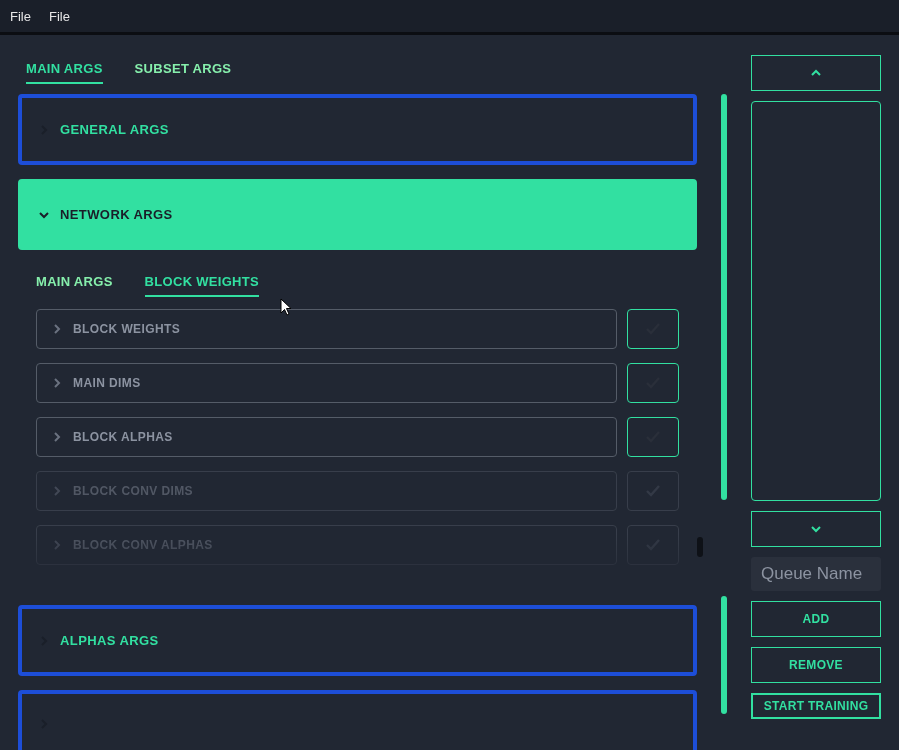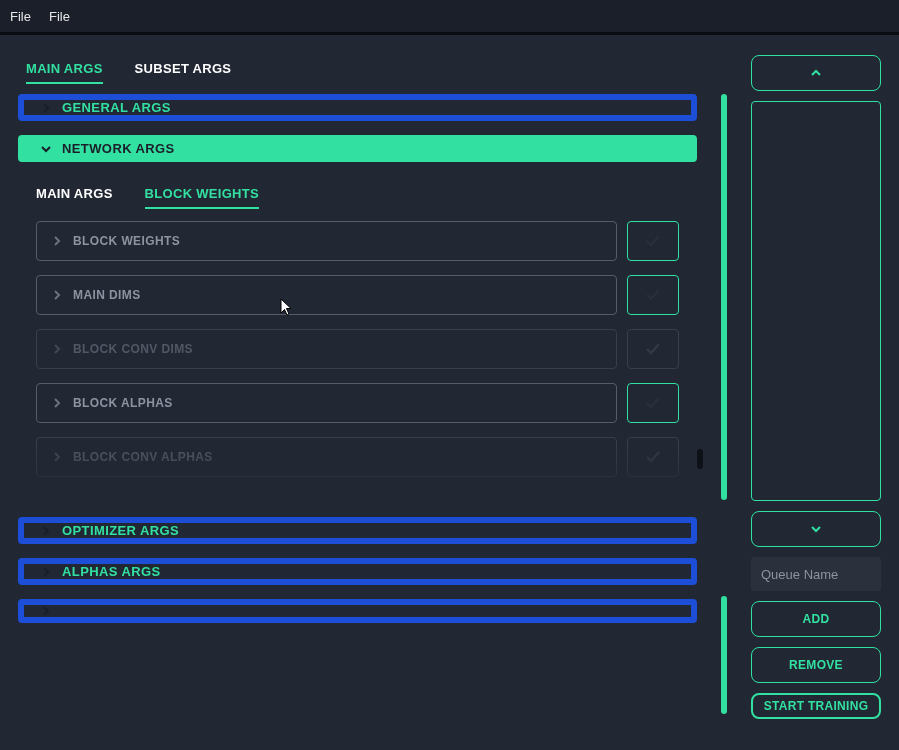--- a/index.html
+++ b/index.html
@@ -26,36 +26,36 @@
     height: calc(100% - 35px);
     padding: 20px 18px 0 18px;
     gap: 22px;
   }
   .left-col { flex: 1; display: flex; flex-direction: column; min-width: 0; }
   .right-col { width: 130px; display: flex; flex-direction: column; gap: 10px; }
 
   .tabs { display: flex; gap: 32px; padding: 0 8px 10px 8px; }
   .tab {
     font-size: 13px; font-weight: 600; letter-spacing: 0.3px;
-    color: #ffffff; padding: 6px 0; cursor: pointer;
+    color: #86efac; padding: 6px 0; cursor: pointer;
     border-bottom: 2px solid transparent;
   }
   .tab.active { color: #32e0a1; border-bottom-color: #32e0a1; }
 
   .scroll-wrap { position: relative; flex: 1; }
   .scroll-area {
     position: absolute; inset: 0; overflow: hidden;
     padding-right: 32px;
   }
   .scroll-gutter { position: absolute; right: 0; top: 0; bottom: 0; width: 10px; }
   .sb { position: absolute; width: 6px; right: 2px; border-radius: 3px; }
 
   .panel {
-    border: 6px solid #1d4ed8; border-radius: 4px;
-    padding: 0 16px; margin-bottom: 14px;
+    border: 4px solid #1d4ed8; border-radius: 4px;
+    padding: 24px 16px; margin-bottom: 14px;
     display: flex; align-items: center; gap: 10px;
     cursor: pointer;
   }
   .panel-title { font-size: 13px; font-weight: 700; letter-spacing: 0.4px; color: #32e0a1; }
   .panel.open { background: #32e0a1; border-color: #32e0a1; }
   .panel.open .panel-title { color: #1a1f29; text-align: center; }
   .panel.open .chev path { stroke: #1a1f29; }
   .chev { width: 12px; height: 12px; flex-shrink: 0; }
   .chev path { stroke: #1a1f29; stroke-width: 2; fill: none; }
   .panel:not(.open) .chev path { stroke: #1a1f29; }
@@ -92,32 +92,32 @@
   }
   .block-row.disabled .check-btn { border-color: #555c68; }
   .check-btn svg { width: 18px; height: 18px; }
   .check-btn svg path { stroke: #2a2f3a; stroke-width: 2.4; fill: none; }
   .block-row.disabled .check-btn svg path { stroke: #4a515e; }
 
   .inner-sb { position: absolute; width: 6px; right: -6px; border-radius: 3px; }
 
   
   .r-btn {
-    border: 1px solid #32e0a1; border-radius: 8px;
+    border: 1px solid #32e0a1; border-radius: 0;
     height: 36px; display: flex; align-items: center; justify-content: center;
     color: #32e0a1; font-weight: 700; font-size: 12px; letter-spacing: 0.3px;
     cursor: pointer;
   }
   .r-box {
     border: 1px solid #32e0a1; border-radius: 4px;
     flex: 1; min-height: 100px;
   }
   .q-input {
     background: #2a303c; border: none; border-radius: 3px;
-    height: 34px; color: #f0abfc; font-size: 13px; padding: 0 10px; width: 100%;
+    height: 34px; color: #f0abfc; font-size: 17px; padding: 0 10px; width: 100%;
     outline: none;
   }
   .q-input::placeholder { color: #8c93a1; }
   .thick-btn { height: 26px; border-width: 2px; }
   .cursor {
     position: fixed; width: 14px; height: 20px; pointer-events: none; z-index: 9999;
   }
 </style>
 </head>
 <body>
@@ -183,40 +183,40 @@
                     </svg>
                   <span class="label">MAIN DIMS</span>
                 </div>
                 <div class="check-btn">
                   <svg viewBox="0 0 18 18">
                       <path d="M3 9 L7 13 L15 4"></path>
                     </svg>
                 </div>
               </div>
 
+              <div class="block-row">
+                <div class="block-panel">
+                  <svg class="chev" width="12" height="12" viewBox="0 0 12 12">
+                      <path d="M4 2 L8 6 L4 10" stroke-width="2" fill="none"></path>
+                    </svg>
+                  <span class="label">BLOCK ALPHAS</span>
+                </div>
+                <div class="check-btn">
+                  <svg viewBox="0 0 18 18">
+                      <path d="M3 9 L7 13 L15 4"></path>
+                    </svg>
+                </div>
+              </div>
+
               <div class="block-row disabled">
                 <div class="block-panel">
                   <svg class="chev" width="12" height="12" viewBox="0 0 12 12">
                       <path d="M4 2 L8 6 L4 10" stroke-width="2" fill="none"></path>
                     </svg>
                   <span class="label">BLOCK CONV DIMS</span>
-                </div>
-                <div class="check-btn">
-                  <svg viewBox="0 0 18 18">
-                      <path d="M3 9 L7 13 L15 4"></path>
-                    </svg>
-                </div>
-              </div>
-
-              <div class="block-row">
-                <div class="block-panel">
-                  <svg class="chev" width="12" height="12" viewBox="0 0 12 12">
-                      <path d="M4 2 L8 6 L4 10" stroke-width="2" fill="none"></path>
-                    </svg>
-                  <span class="label">BLOCK ALPHAS</span>
                 </div>
                 <div class="check-btn">
                   <svg viewBox="0 0 18 18">
                       <path d="M3 9 L7 13 L15 4"></path>
                     </svg>
                 </div>
               </div>
 
               <div class="block-row disabled">
                 <div class="block-panel">
@@ -230,26 +230,20 @@
                       <path d="M3 9 L7 13 L15 4"></path>
                     </svg>
                 </div>
               </div>
 
             </div>
             <div class="inner-sb" style="top:228px;height:20px;background:#0e1117;"></div>
           </div>
         </div>
 
-        <div class="panel">
-          <svg class="chev" viewBox="0 0 12 12">
-              <path d="M4 2 L8 6 L4 10"></path>
-            </svg>
-          <span class="panel-title">OPTIMIZER ARGS</span>
-        </div>
 
         <div class="panel">
           <svg class="chev" viewBox="0 0 12 12">
               <path d="M4 2 L8 6 L4 10"></path>
             </svg>
           <span class="panel-title">ALPHAS ARGS</span>
         </div>
 
 
         <div class="panel" style="margin-bottom:0;">

